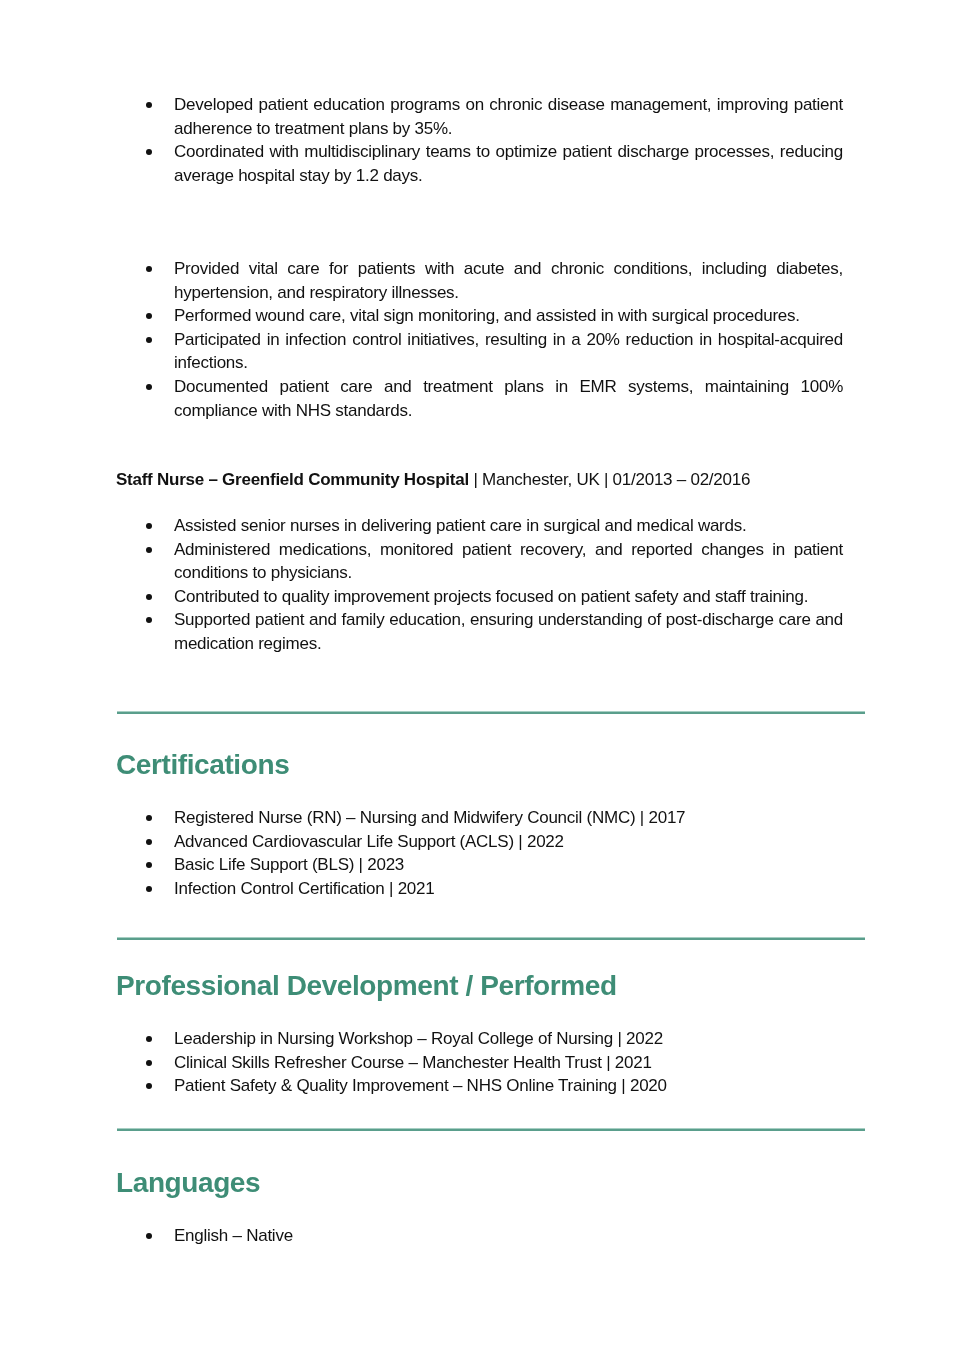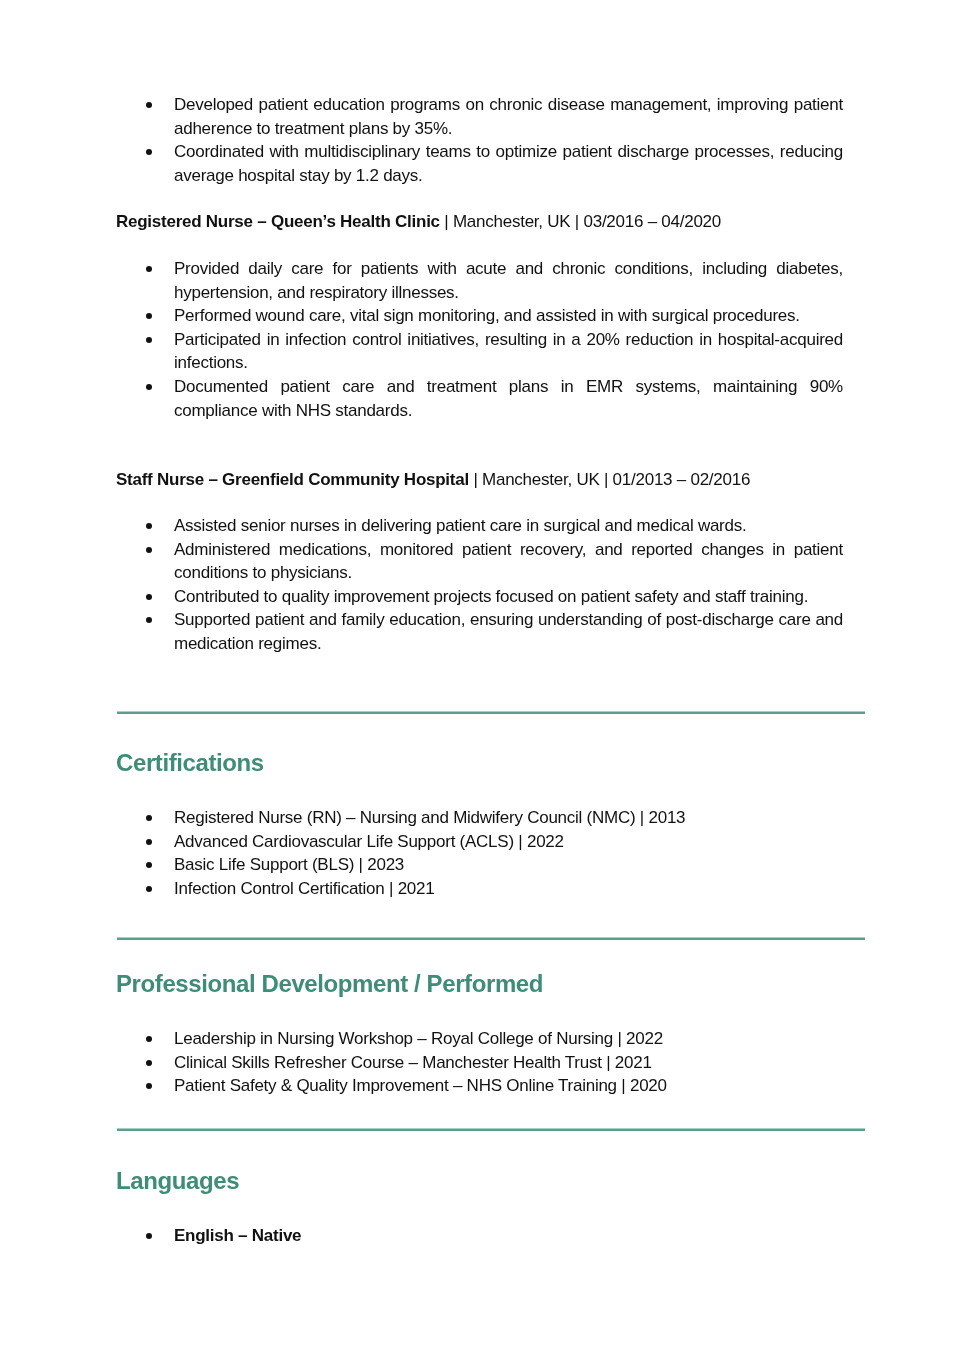--- a/index.html
+++ b/index.html
@@ -13,70 +13,67 @@
     ul.bullets li { position: relative; padding-left: 58px; text-align: justify; }
     ul.bullets li .dot {
       position: absolute; left: 30px; top: 9px; width: 6px; height: 6px;
       border-radius: 50%; background: #111111;
     }
     ul.bullets.left li { text-align: left; }
     .job-head { position: absolute; left: 116px; white-space: nowrap; }
     .job-head b { font-weight: bold; }
     .rule { position: absolute; left: 117px; width: 748px; height: 3px; background: #5a9e8c; border-top: 1px solid #a7cfc3; box-sizing: border-box; }
     .sec-title {
-      position: absolute; left: 116px; font-size: 24px; font-weight: bold;
+      position: absolute; left: 116px; font-size: 28px; font-weight: bold;
       color: #3e8d76; letter-spacing: -0.4px; white-space: nowrap;
     }
   </style>
 </head>
 <body>
 
 <div class="page">
 
   <ul class="bullets txt" style="top:93px;">
     <li><span class="dot"></span><span>Developed patient education programs on chronic disease management, improving patient adherence to treatment plans by 35%.</span></li>
     <li><span class="dot"></span><span>Coordinated with multidisciplinary teams to optimize patient discharge processes, reducing average hospital stay by 1.2 days.</span></li>
   </ul>
 
-  <div class="job-head txt" style="top:210px;">
-    <b>Registered Nurse – Queen’s Health Clinic</b><span> | Manchester, UK | 03/2016 – 04/2020</span>
-  </div>
   <ul class="bullets txt" style="top:257px;">
-    <li><span class="dot"></span><span>Provided daily care for patients with acute and chronic conditions, including diabetes, hypertension, and respiratory illnesses.</span></li>
+    <li><span class="dot"></span><span>Provided vital care for patients with acute and chronic conditions, including diabetes, hypertension, and respiratory illnesses.</span></li>
     <li><span class="dot"></span><span>Performed wound care, vital sign monitoring, and assisted in with surgical procedures.</span></li>
     <li><span class="dot"></span><span>Participated in infection control initiatives, resulting in a 20% reduction in hospital-acquired infections.</span></li>
-    <li><span class="dot"></span><span>Documented patient care and treatment plans in EMR systems, maintaining 90% compliance with NHS standards.</span></li>
+    <li><span class="dot"></span><span>Documented patient care and treatment plans in EMR systems, maintaining 100% compliance with NHS standards.</span></li>
   </ul>
 
   <div class="job-head txt" style="top:468px;">
     <b>Staff Nurse – Greenfield Community Hospital</b><span> | Manchester, UK | 01/2013 – 02/2016</span>
   </div>
   <ul class="bullets txt" style="top:514px;">
     <li><span class="dot"></span><span>Assisted senior nurses in delivering patient care in surgical and medical wards.</span></li>
     <li><span class="dot"></span><span>Administered medications, monitored patient recovery, and reported changes in patient conditions to physicians.</span></li>
     <li><span class="dot"></span><span>Contributed to quality improvement projects focused on patient safety and staff training.</span></li>
     <li><span class="dot"></span><span>Supported patient and family education, ensuring understanding of post-discharge care and medication regimes.</span></li>
   </ul>
 
   <div class="rule" style="top:711px;"></div>
   <div class="sec-title" style="top:749px;">Certifications</div>
   <ul class="bullets left txt" style="top:806px;">
-    <li><span class="dot"></span><span>Registered Nurse (RN) – Nursing and Midwifery Council (NMC) | 2013</span></li>
+    <li><span class="dot"></span><span>Registered Nurse (RN) – Nursing and Midwifery Council (NMC) | 2017</span></li>
     <li><span class="dot"></span><span>Advanced Cardiovascular Life Support (ACLS) | 2022</span></li>
     <li><span class="dot"></span><span>Basic Life Support (BLS) | 2023</span></li>
     <li><span class="dot"></span><span>Infection Control Certification | 2021</span></li>
   </ul>
 
   <div class="rule" style="top:937px;"></div>
   <div class="sec-title" style="top:970px;">Professional Development / Performed</div>
   <ul class="bullets left txt" style="top:1027px;">
     <li><span class="dot"></span><span>Leadership in Nursing Workshop – Royal College of Nursing | 2022</span></li>
     <li><span class="dot"></span><span>Clinical Skills Refresher Course – Manchester Health Trust | 2021</span></li>
     <li><span class="dot"></span><span>Patient Safety &amp; Quality Improvement – NHS Online Training | 2020</span></li>
   </ul>
 
   <div class="rule" style="top:1128px;"></div>
   <div class="sec-title" style="top:1167px;">Languages</div>
-  <ul class="bullets left txt" style="top:1224px;font-weight:bold;">
+  <ul class="bullets left txt" style="top:1224px;">
     <li><span class="dot"></span><span>English – Native</span></li>
   </ul>
 
 </div>
 
 </body></html>

